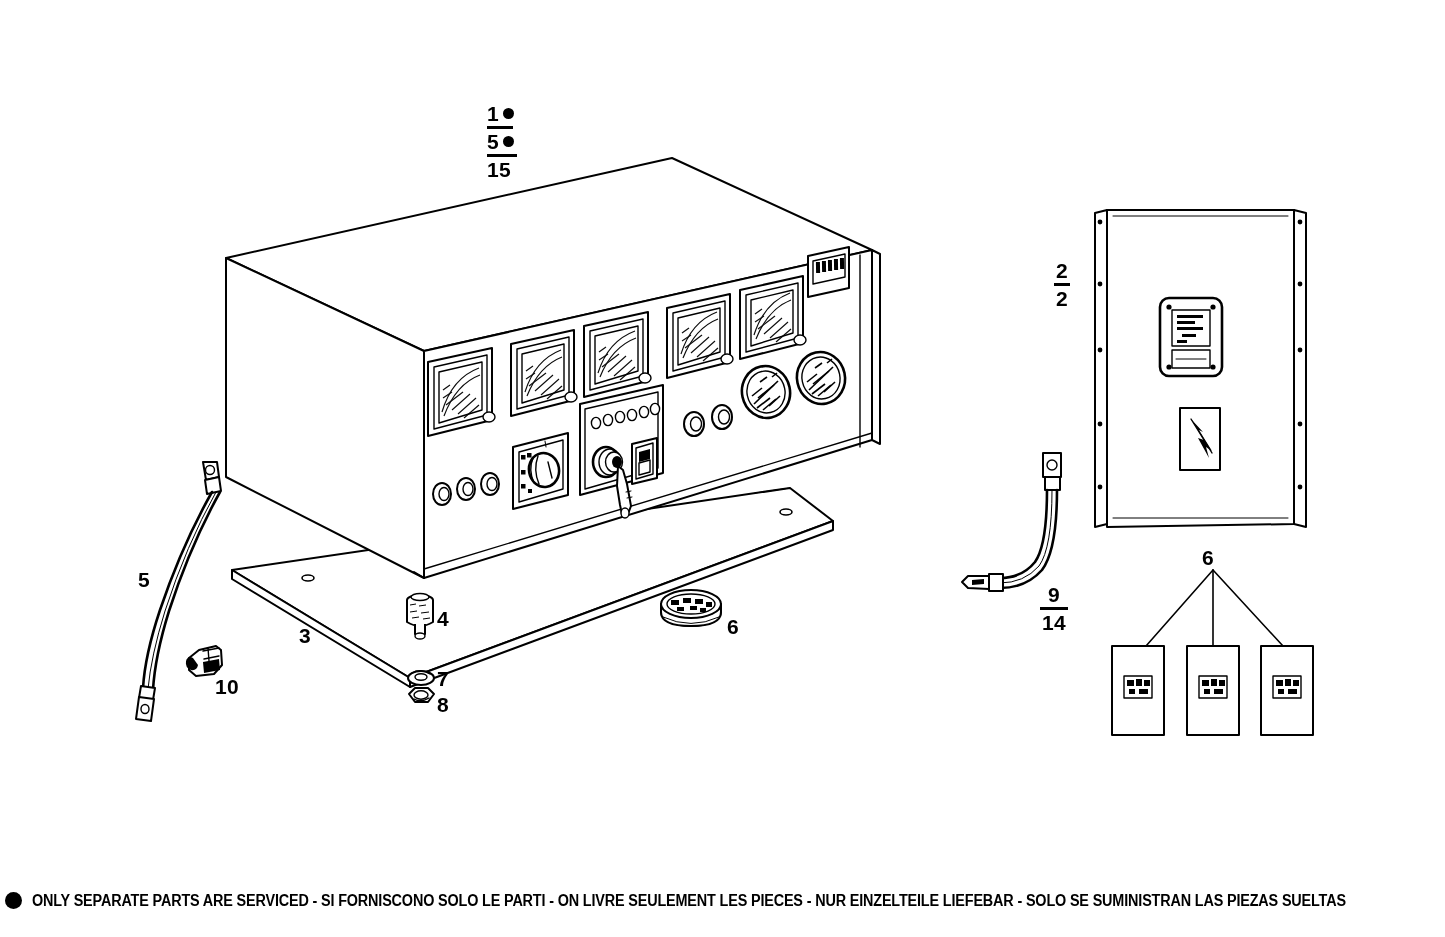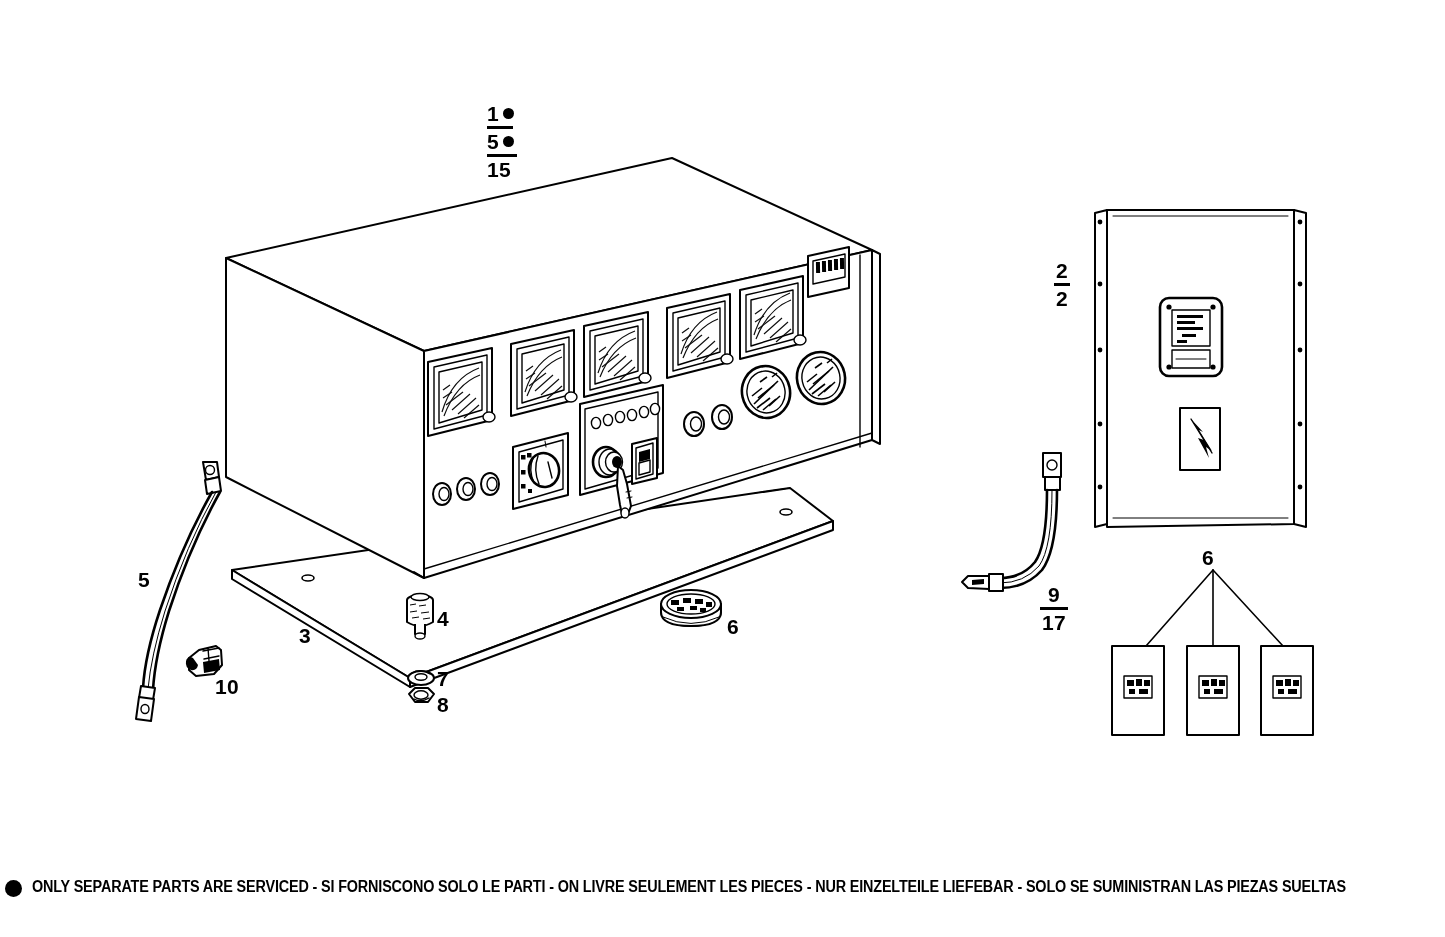--- a/index.html
+++ b/index.html
@@ -26,21 +26,21 @@
   .frac .bot{display:block;padding:1px 2px 0 2px;}
   .bulletdot{
     display:inline-block;width:11px;height:11px;border-radius:50%;
     background:#000;vertical-align:middle;margin-left:4px;
   }
   .frac-row{display:flex;align-items:center;}
 
   
   #footer{
     position:absolute;left:0;top:880px;width:1445px;height:40px;
-    display:flex;
+    display:flex;align-items:center;
   }
   #footer .fdot{
     width:17px;height:17px;border-radius:50%;background:#000;
     margin-left:5px;margin-right:10px;flex:0 0 auto;
   }
   #footer .ftext{
     font-family:"Liberation Sans",sans-serif;
     font-weight:bold;
     font-size:14.4px;
     letter-spacing:-0.15px;
@@ -503,21 +503,21 @@
     <span class="top cnum">2</span>
     <span class="bar"></span>
     <span class="bot cnum">2</span>
   </div>
 </div>
 
 <div class="callout" style="left:1040px;top:584px;">
   <div class="frac">
     <span class="top cnum">9</span>
     <span class="bar"></span>
-    <span class="bot cnum">17</span>
+    <span class="bot cnum">14</span>
   </div>
 </div>
 
 <div class="callout cnum" style="left:138px;top:569px;">5</div>
 <div class="callout cnum" style="left:299px;top:625px;">3</div>
 <div class="callout cnum" style="left:437px;top:608px;">4</div>
 <div class="callout cnum" style="left:727px;top:616px;">6</div>
 <div class="callout cnum" style="left:437px;top:668px;">7</div>
 <div class="callout cnum" style="left:437px;top:694px;">8</div>
 <div class="callout cnum" style="left:215px;top:676px;text-align:right;">10</div>

